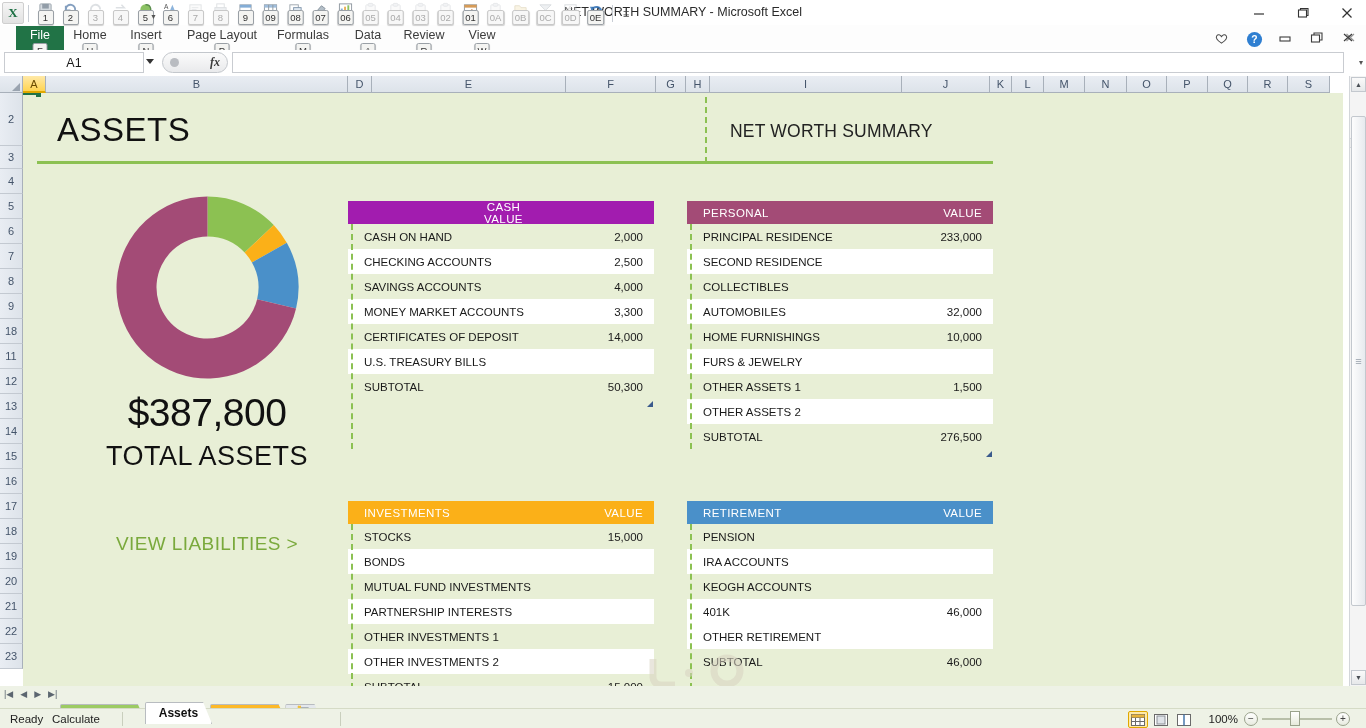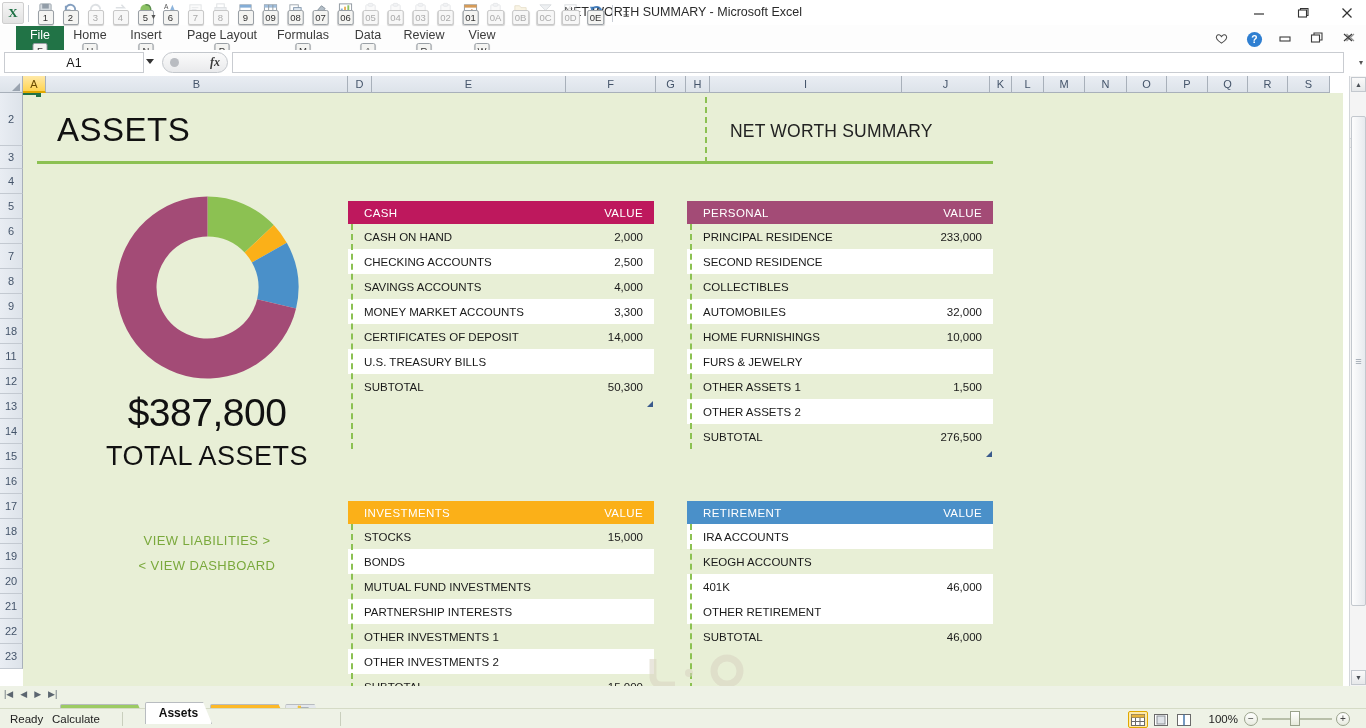--- a/index.html
+++ b/index.html
@@ -140,21 +140,21 @@
   }
 
   
   .donut { position:absolute; }
 
   .bignum {
     position:absolute; text-align:center; font-size:39px; color:#111; letter-spacing:-.5px;
   }
   .biglabel { position:absolute; text-align:center; font-size:27px; color:#111; letter-spacing:.5px; }
   .navlink {
-    position:absolute; text-align:center; font-size:13px; color:#7aa93c; letter-spacing:.4px;
+    position:absolute; text-align:center; font-size:19px; color:#7aa93c; letter-spacing:.4px;
     cursor:pointer;
   }
 
   
   .tbl { position:absolute; width:306px; }
   .tbl .hdr {
     height:23px; display:flex; align-items:center; justify-content:space-between;
     padding:0 11px 0 16px; color:#fff; font-size:11.5px; letter-spacing:.4px;
   }
   .tbl .row {
@@ -587,24 +587,23 @@
             <path d="M158.72097272732077 30.083794003100152 A91 91 0 0 1 171.79516947887862 47.853879257925286 L136.94014992772318 67.47854771598011 A51 51 0 0 0 129.6128528471798 57.51948894679239 Z" fill="#fbb018"></path>
             <path d="M171.79516947887862 47.853879257925286 A91 91 0 0 1 181.0514889179974 113.46744644456689 L142.12775752547108 104.25098646893309 A51 51 0 0 0 136.94014992772318 67.47854771598011 Z" fill="#4a90c9"></path>
             <path d="M181.0514889179974 113.46744644456689 A91 91 0 1 1 92.49999999999999 1.5 L92.49999999999999 41.5 A51 51 0 1 0 142.12775752547108 104.25098646893309 Z" fill="#a34b76"></path>
           </svg>
       </div>
 
       <div class="bignum" style="left:34px; top:298px; width:300px;">$387,800</div>
       <div class="biglabel" style="left:34px; top:348px; width:300px;">TOTAL ASSETS</div>
 
       <div class="navlink" style="left:34px; top:440px; width:300px;">VIEW LIABILITIES &gt;</div>
-      <div class="navlink" style="left:34px; top:465px; width:300px;">&lt; VIEW DASHBOARD</div>
 
       <div class="tbl" style="left:325px; top:108px;">
-          <div class="hdr" style="background: #be185d;">
+          <div class="hdr" style="background: #a21caf; flex-direction: column;">
             <span>CASH</span>
             <span>VALUE</span>
           </div>
           <div class="row odd">
             <span>CASH ON HAND</span>
             <span class="v">2,000</span>
           </div>
           <div class="row even">
             <span>CHECKING ACCOUNTS</span>
             <span class="v">2,500</span>
@@ -708,20 +707,24 @@
           <div class="row odd">
             <span>SUBTOTAL</span>
             <span class="v">15,000</span>
           </div>
           <div class="dashrail" style="height: 175px;"></div>
         </div>
       <div class="tbl" style="left:664px; top:408px;">
           <div class="hdr" style="background: rgb(74, 144, 201);">
             <span>RETIREMENT</span>
             <span>VALUE</span>
+          </div>
+          <div class="row odd">
+            <span>PENSION</span>
+            <span class="v"></span>
           </div>
           <div class="row even">
             <span>IRA ACCOUNTS</span>
             <span class="v"></span>
           </div>
           <div class="row odd">
             <span>KEOGH ACCOUNTS</span>
             <span class="v"></span>
           </div>
           <div class="row even">

